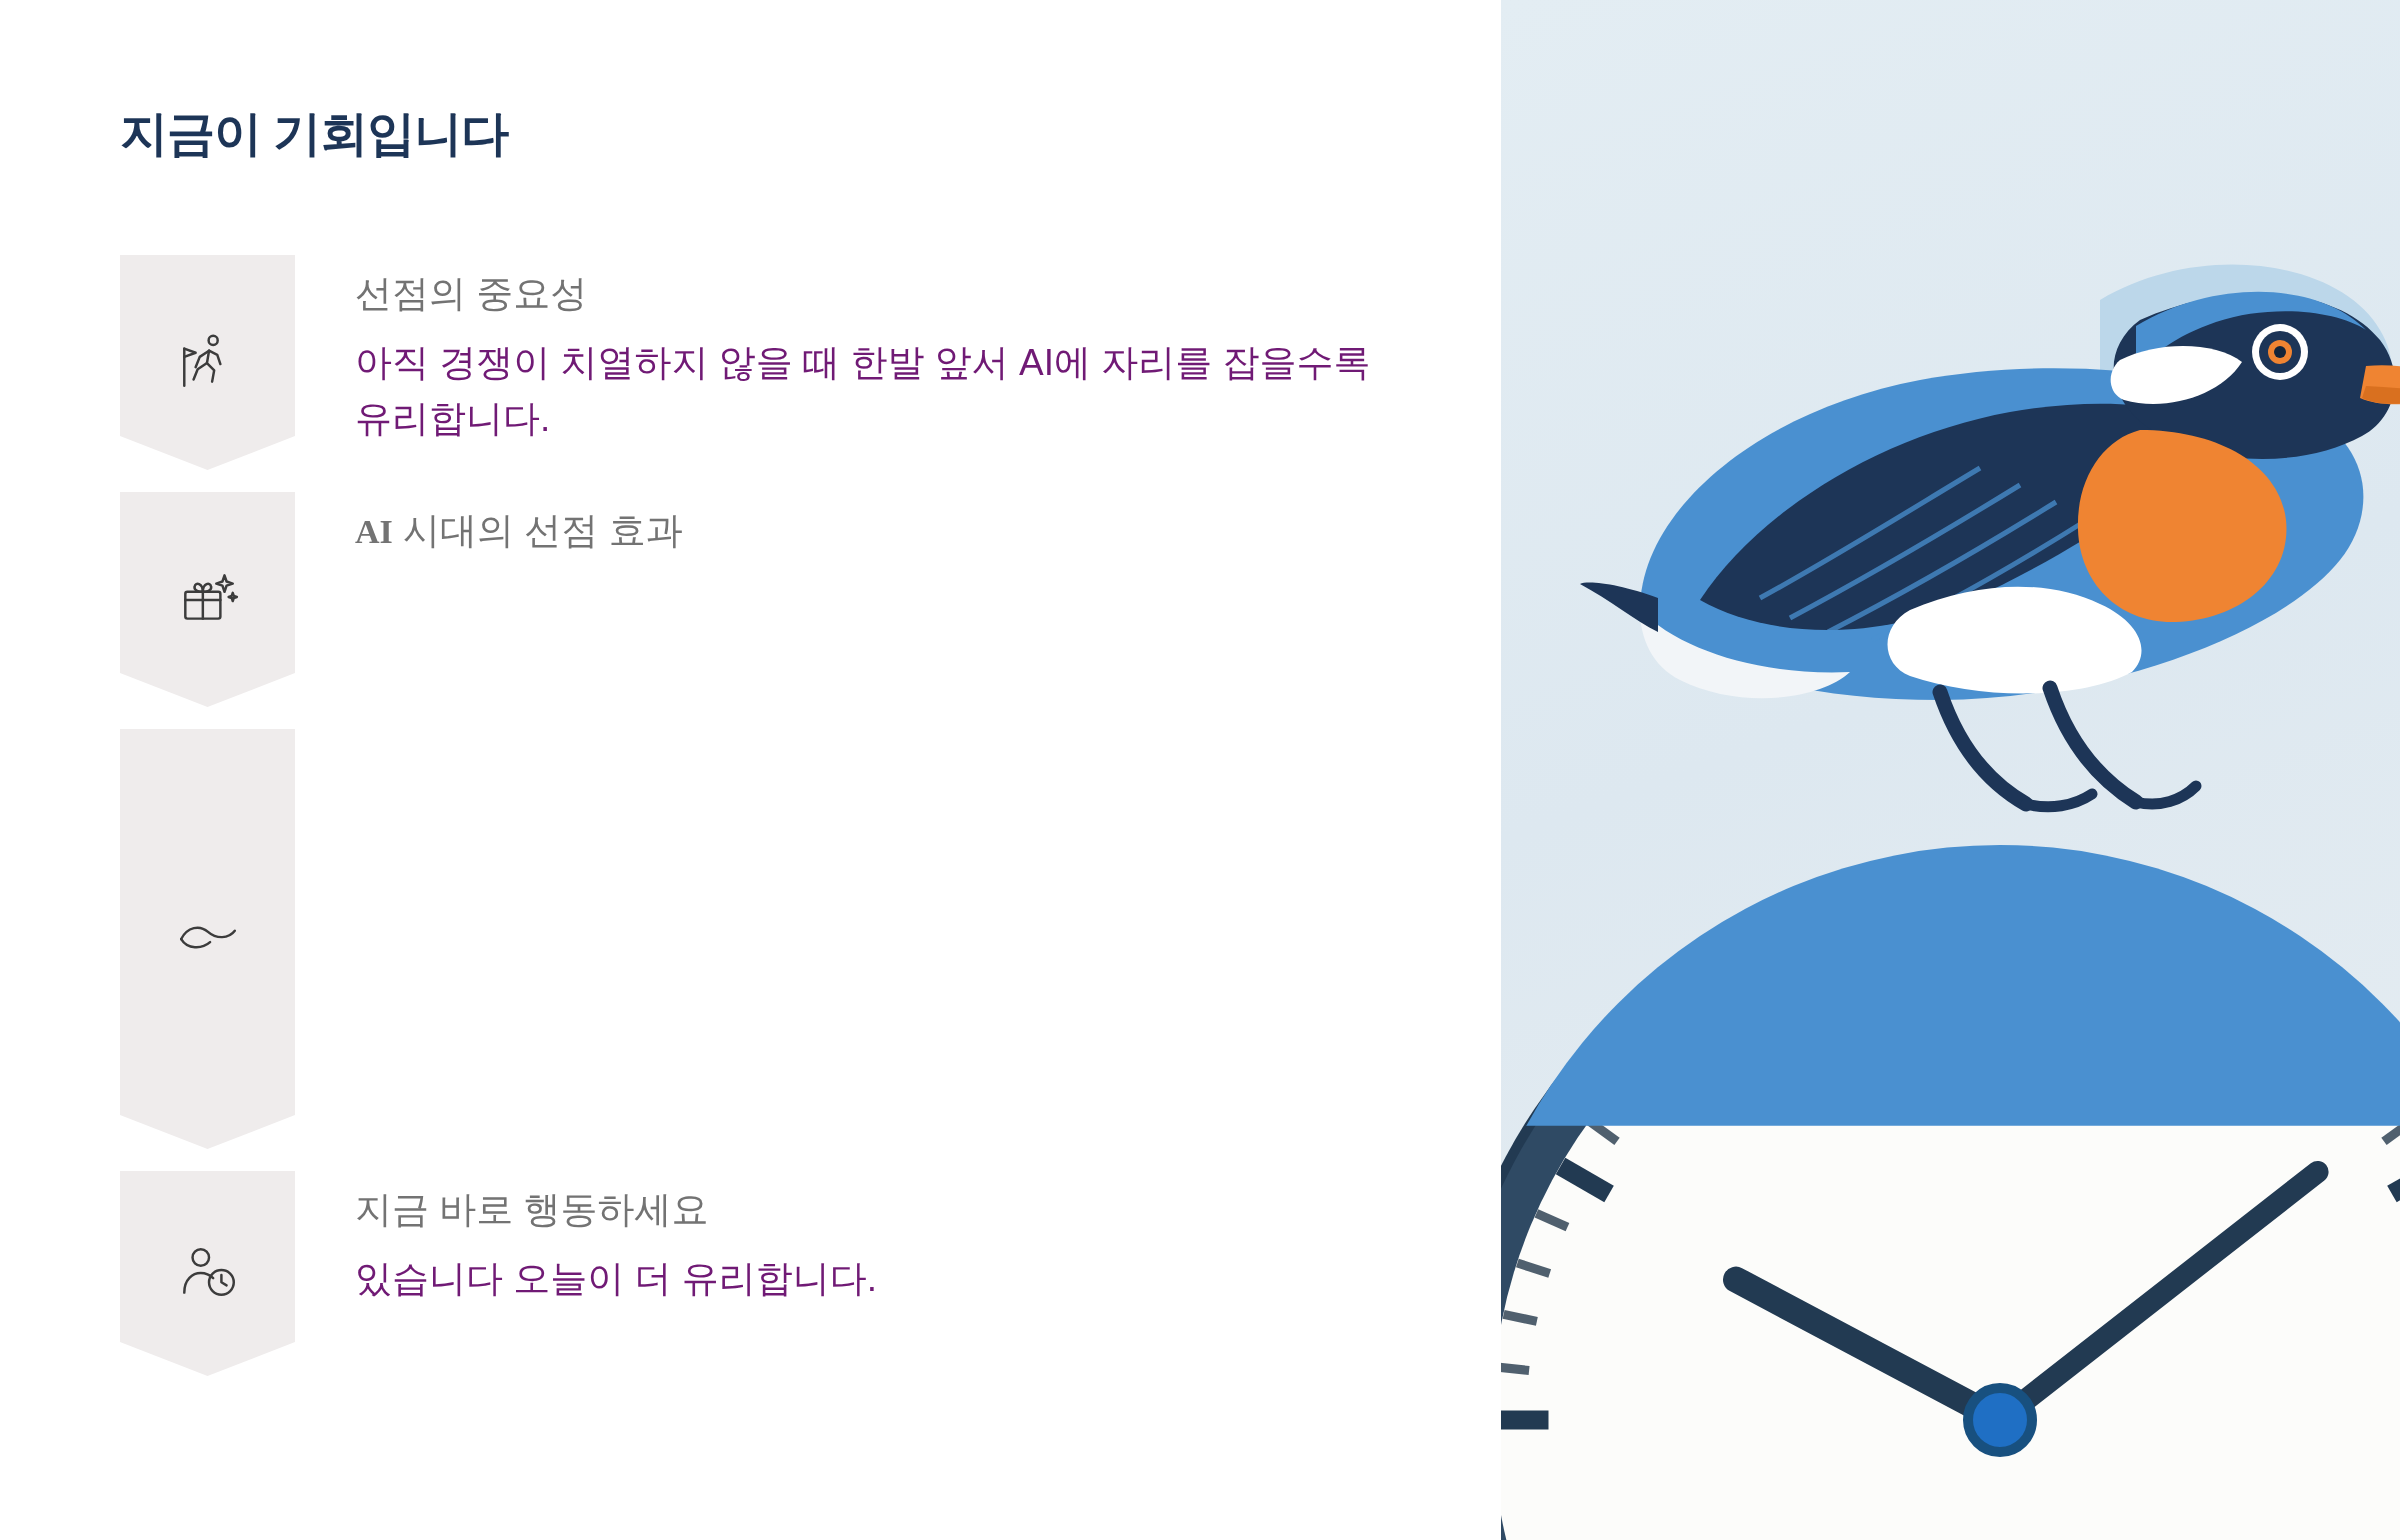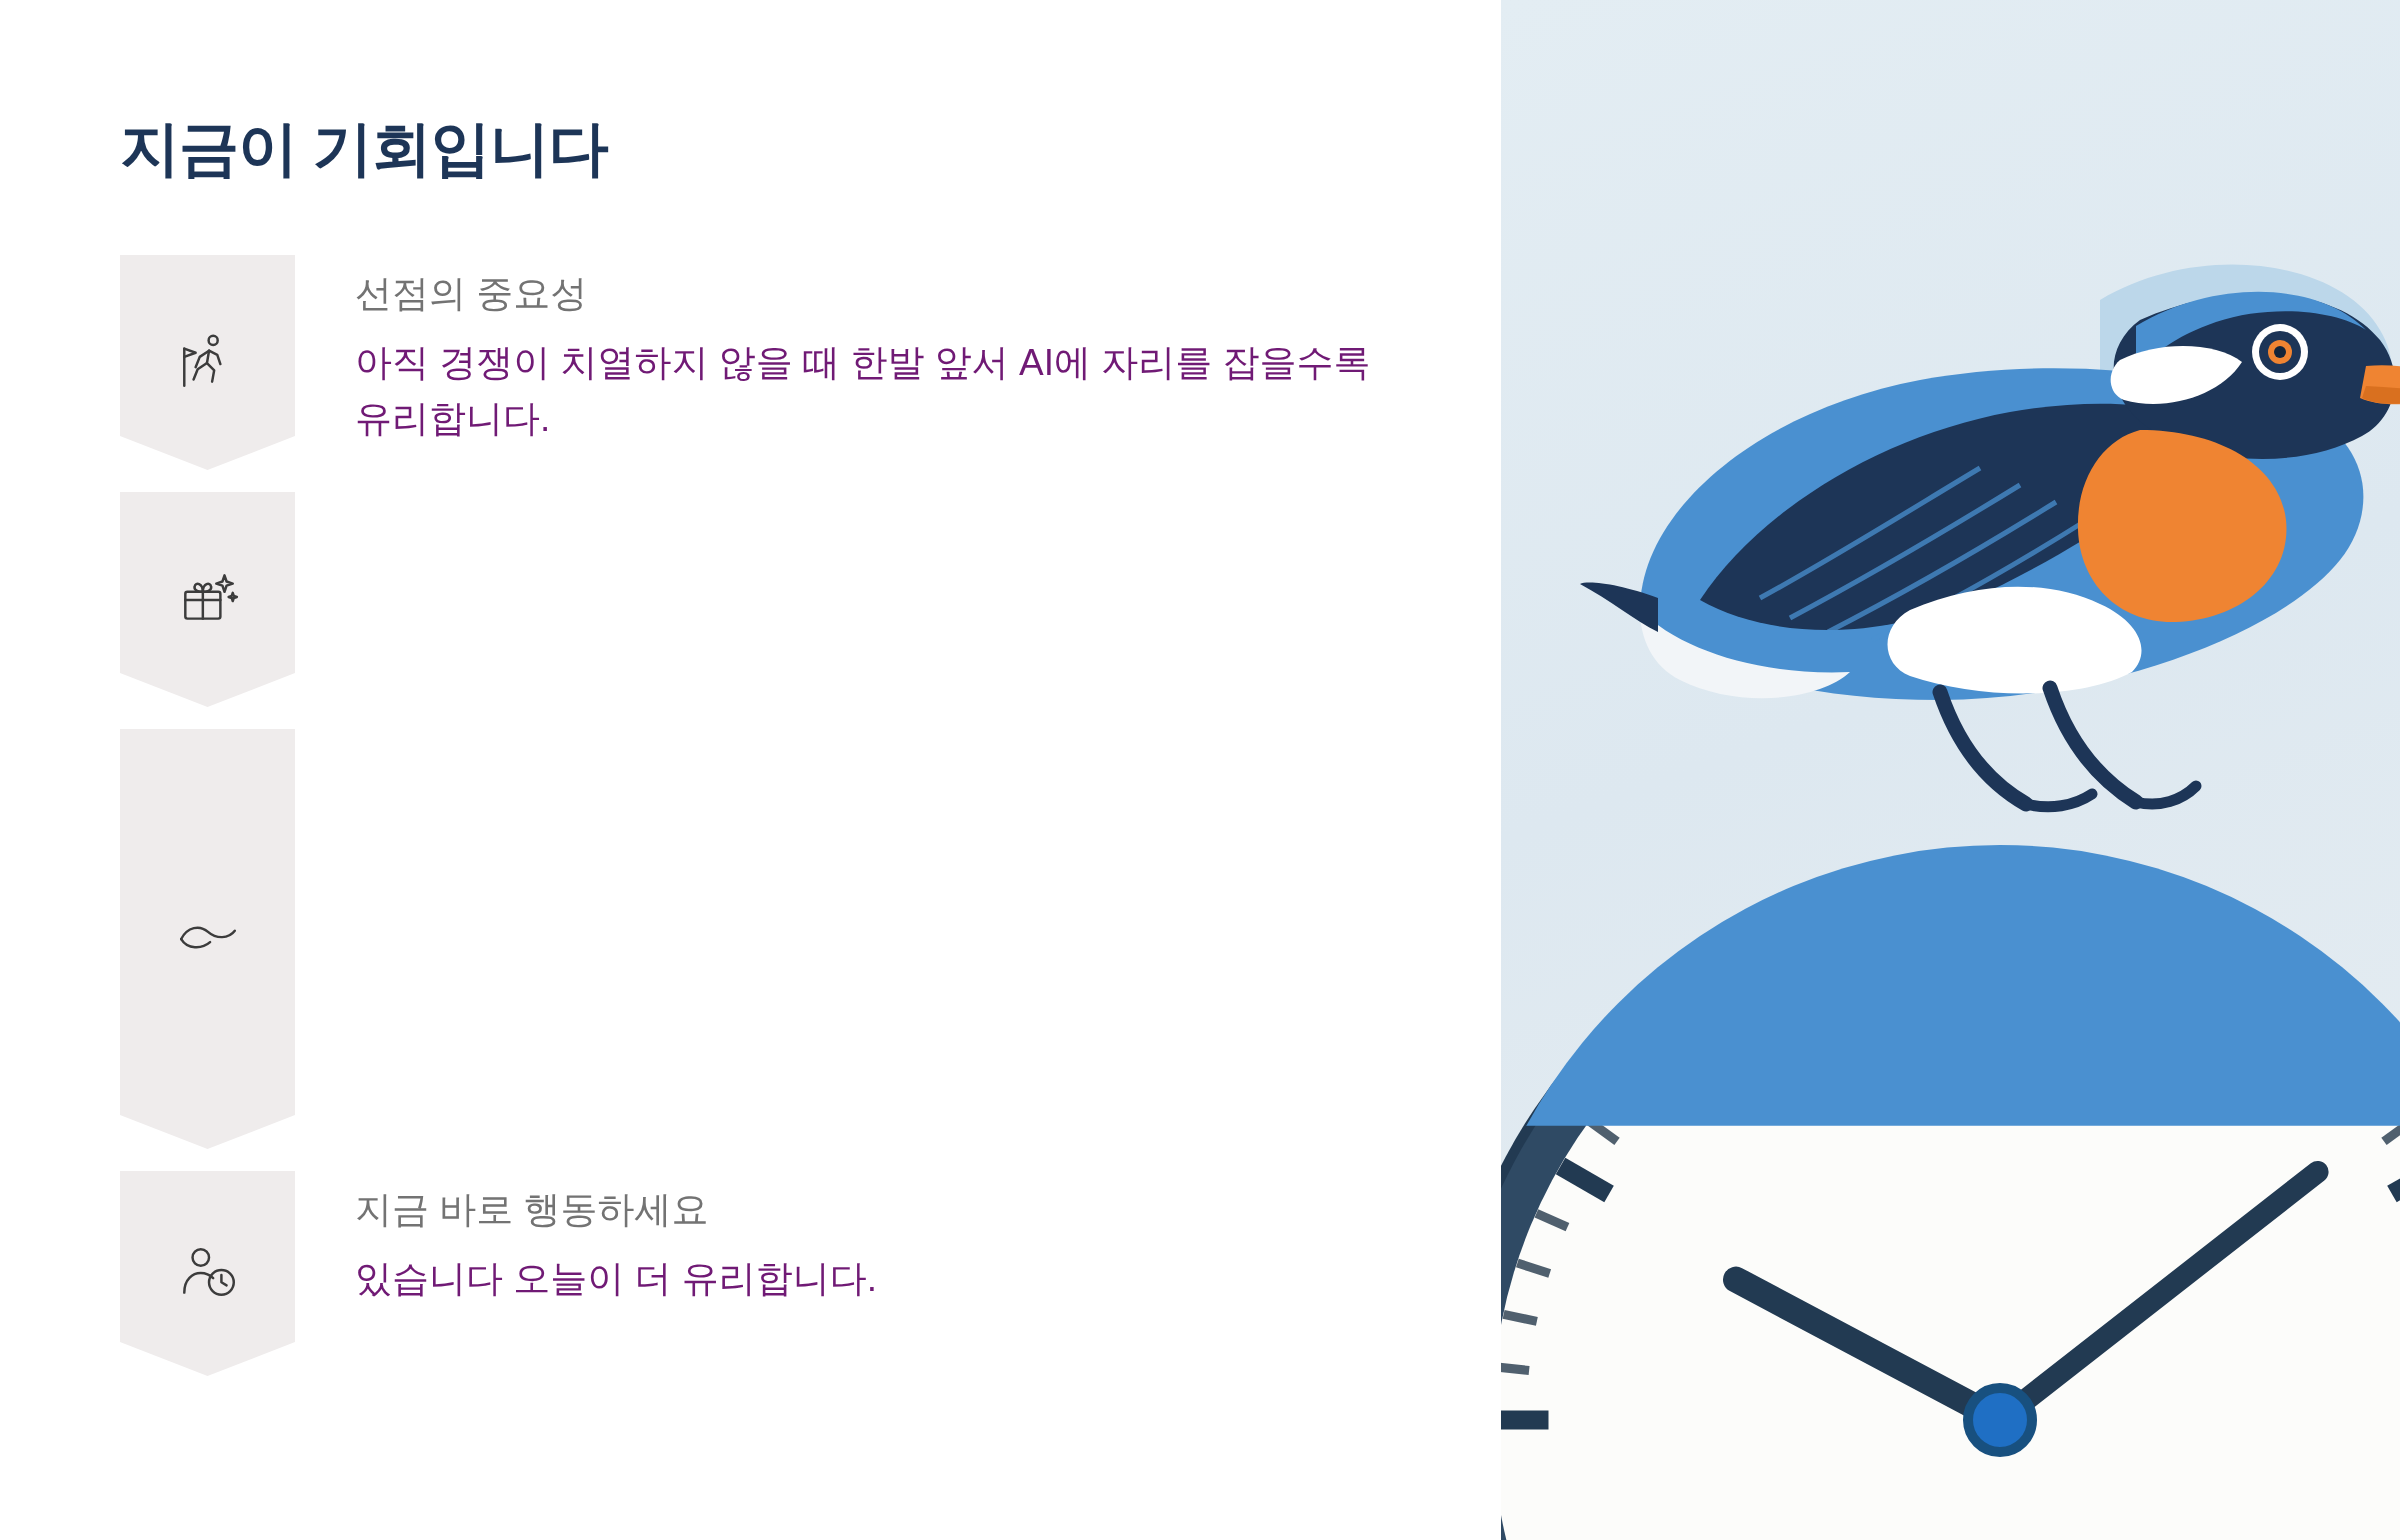--- a/index.html
+++ b/index.html
@@ -28,21 +28,21 @@
     width: 1500px;
     height: 100%;
     box-sizing: border-box;
     padding: 0;
   }
 
   .slide-title {
     position: absolute;
     left: 120px;
     top: 75px;
-    font-size: 60px;
+    font-size: 48px;
     font-weight: 700;
     color: #1d3557;
     letter-spacing: -1px;
     line-height: 1.12;
     white-space: nowrap;
   }
 
   .items {
     position: absolute;
     left: 120px;
@@ -276,20 +276,21 @@
               <path d="M10 34 H44"></path>
               <path d="M27 26 V52"></path>
               <path d="M27 26 C27 18 20 16 19 21 C18 25 24 26 27 26 Z"></path>
               <path d="M27 26 C27 18 34 16 35 21 C36 25 30 26 27 26 Z"></path>
               <path d="M48 10 L50 16 L56 18 L50 20 L48 26 L46 20 L40 18 L46 16 Z"></path>
               <path d="M56 27 L57 30 L60 31 L57 32 L56 35 L55 32 L52 31 L55 30 Z"></path>
             </svg>
           </span>
         </div>
         <div class="item-text">
+          <p class="item-heading"><span class="sc">AI</span><span> 시대의 선점 효과</span></p>
         </div>
       </div>
 
       <div class="item item-3">
         <div class="chevron">
           <span class="glyph">
             <svg width="66" height="66" viewBox="0 0 64 64" fill="none" stroke="#3c3c3c" stroke-width="2.4" stroke-linecap="round" stroke-linejoin="round">
               <path d="M6 34 C12 22 24 20 32 27 C40 34 52 34 58 26"></path>
               <path d="M6 34 C12 44 26 44 34 37"></path>
             </svg>

